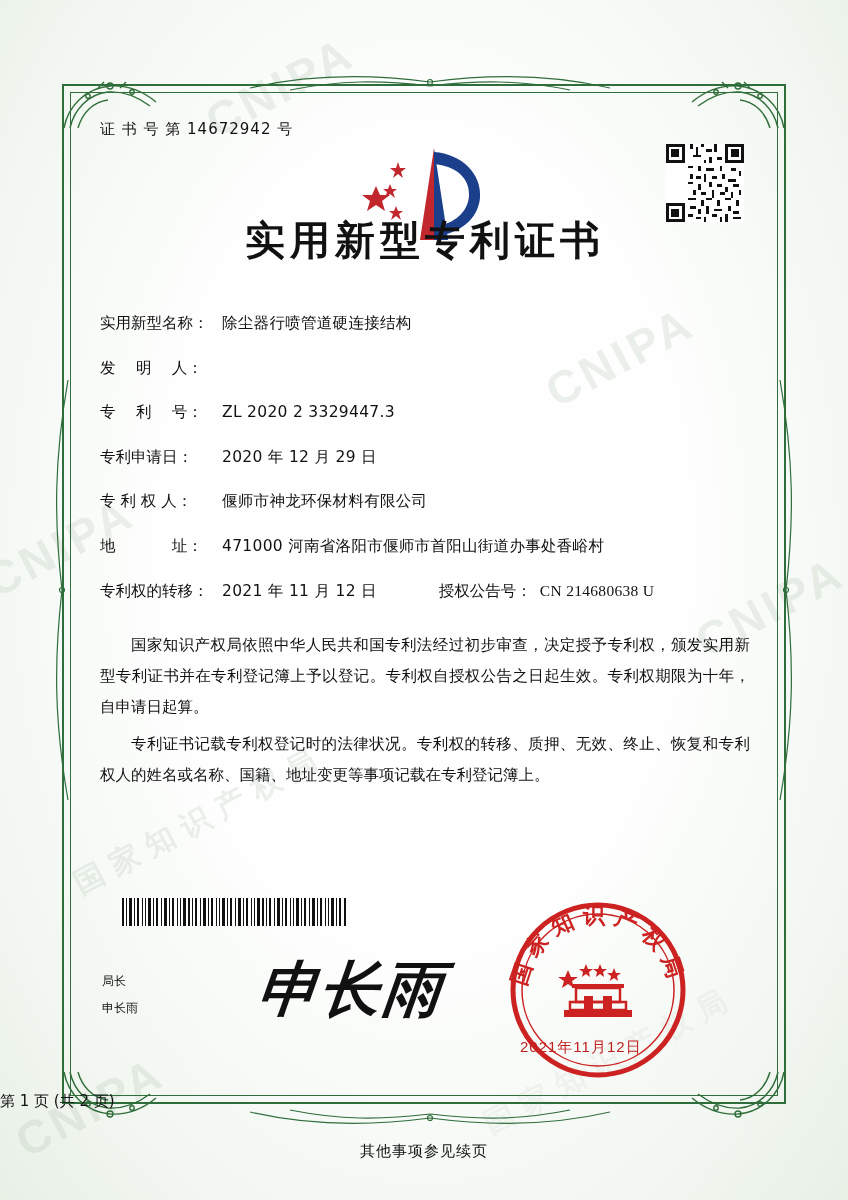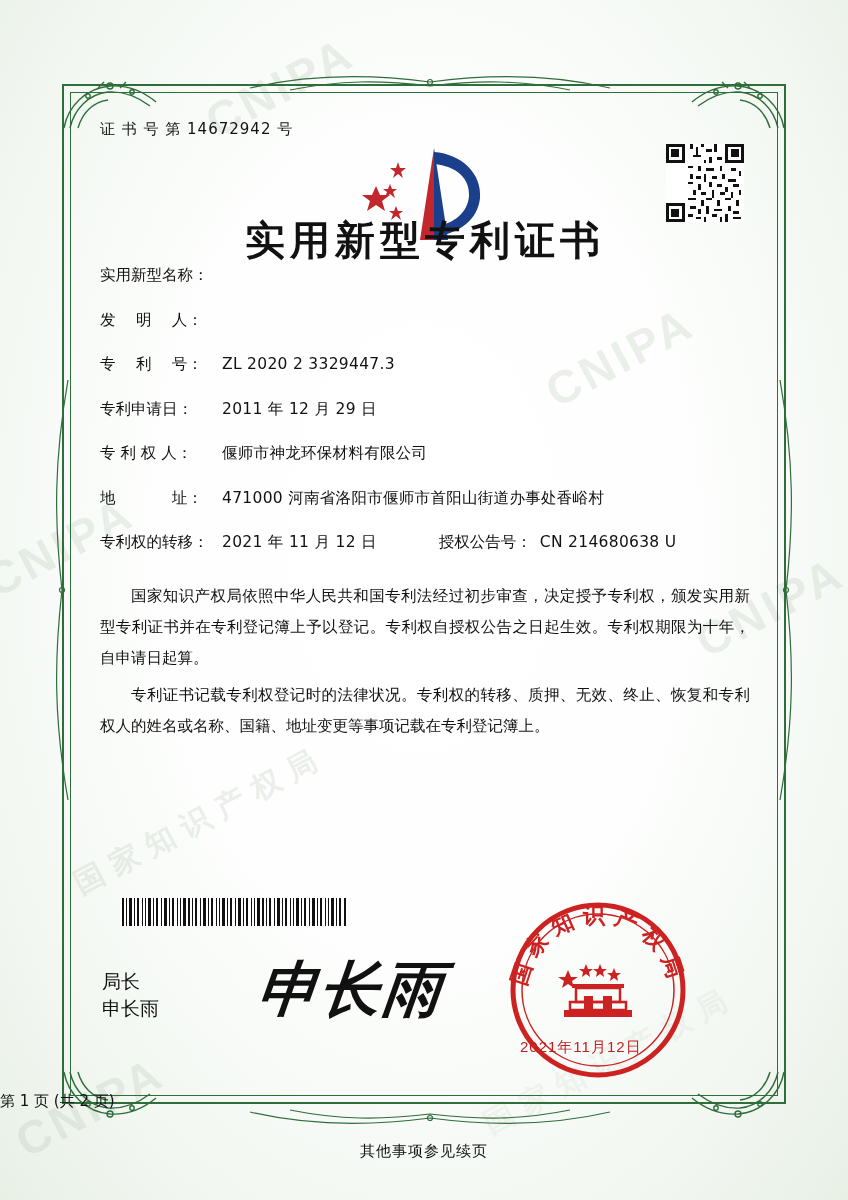--- a/index.html
+++ b/index.html
@@ -83,20 +83,21 @@
     margin-top: 74px;
     text-align: center;
     font-family: "DejaVu Sans", sans-serif;
     font-weight: 700;
     font-size: 40px;
     letter-spacing: 5px;
     color: #111;
   }
 
   .fields {
+    margin-top: 48px;
     font-family: "DejaVu Sans", sans-serif;
     font-size: 15.5px;
     line-height: 1;
     color: #111;
   }
   .field-row {
     display: flex;
     align-items: baseline;
     margin-bottom: 29px;
   }
@@ -130,21 +131,21 @@
   
   .barcode {
     position: absolute;
     left: 120px; top: 898px;
     width: 228px; height: 28px;
   }
   .sign-block {
     position: absolute;
     left: 102px; top: 968px;
     font-family: "DejaVu Sans", sans-serif;
-    font-size: 19px;
+    font-size: 12px;
     line-height: 27px;
     color: #111;
   }
   .signature {
     position: absolute;
     left: 258px; top: 950px;
     font-family: "DejaVu Serif", serif;
     font-size: 60px;
     font-style: italic;
     font-weight: 700;
@@ -357,45 +358,46 @@
   </svg>
 
   <div class="content">
     <div class="cert-no">证 书 号 第 14672942 号</div>
 
     <div class="title">实用新型专利证书</div>
 
     <div class="fields">
       <div class="field-row">
         <div class="field-label">实用新型名称：</div>
+        <div class="field-value">除尘器行喷管道硬连接结构</div>
       </div>
       <div class="field-row">
         <div class="field-label">发　 明 　人：</div>
       </div>
       <div class="field-row">
         <div class="field-label">专　 利 　号：</div>
         <div class="field-value mono">ZL 2020 2 3329447.3</div>
       </div>
       <div class="field-row">
         <div class="field-label">专利申请日：</div>
-        <div class="field-value">2011 年 12 月 29 日</div>
+        <div class="field-value">2020 年 12 月 29 日</div>
       </div>
       <div class="field-row">
         <div class="field-label">专 利 权 人：</div>
         <div class="field-value">偃师市神龙环保材料有限公司</div>
       </div>
       <div class="field-row">
         <div class="field-label">地　 　　 址：</div>
         <div class="field-value">471000 河南省洛阳市偃师市首阳山街道办事处香峪村</div>
       </div>
       <div class="field-row dual">
         <div class="field-label">专利权的转移：</div>
         <div class="field-value">2021 年 11 月 12 日</div>
         <div class="sub-label">授权公告号：</div>
-        <div class="field-value mono" style="margin-left:8px;">CN 214680638 U</div>
+        <div class="field-value mono" style="margin-left:8px;font-family:Liberation Serif, serif;">CN 214680638 U</div>
       </div>
     </div>
 
     <div class="paras">
       <p>国家知识产权局依照中华人民共和国专利法经过初步审查，决定授予专利权，颁发实用新型专利证书并在专利登记簿上予以登记。专利权自授权公告之日起生效。专利权期限为十年，自申请日起算。</p>
       <p>专利证书记载专利权登记时的法律状况。专利权的转移、质押、无效、终止、恢复和专利权人的姓名或名称、国籍、地址变更等事项记载在专利登记簿上。</p>
     </div>
   </div>
 
   <svg class="barcode" viewBox="0 0 228 28" shape-rendering="crispEdges">

